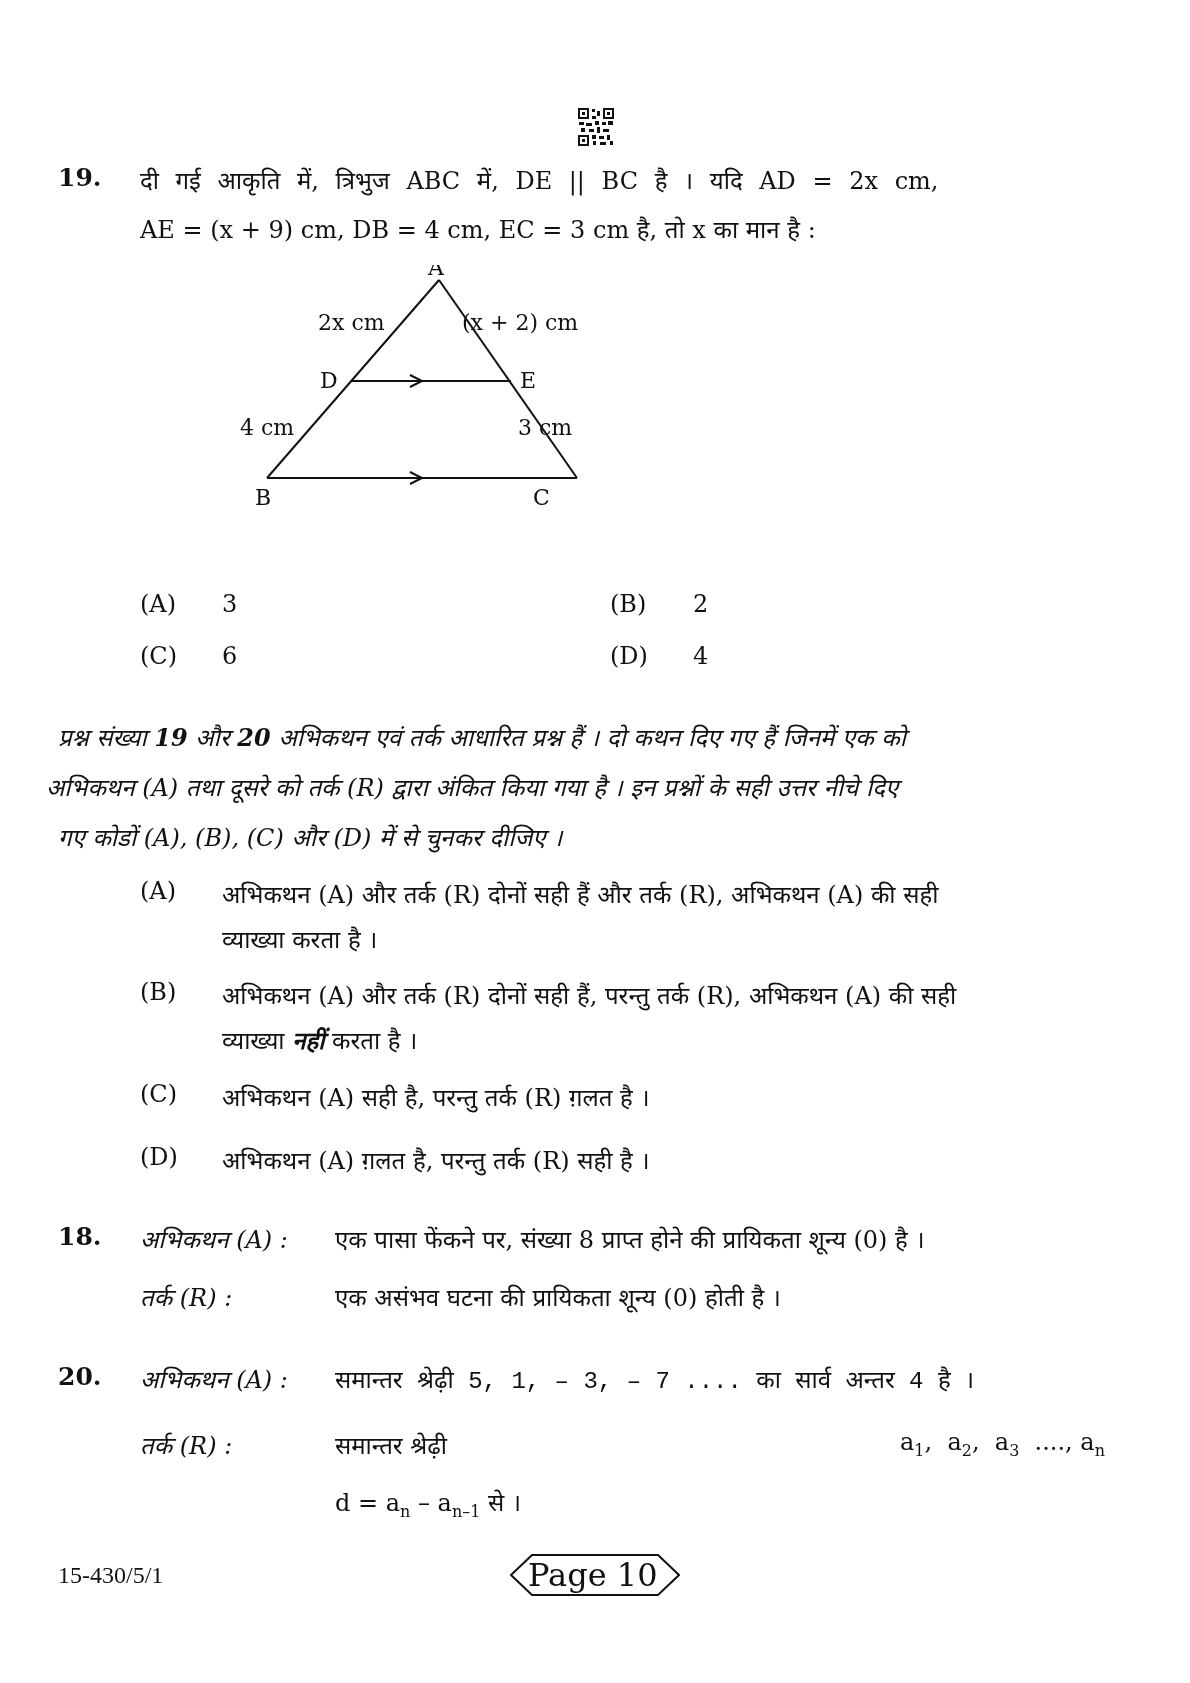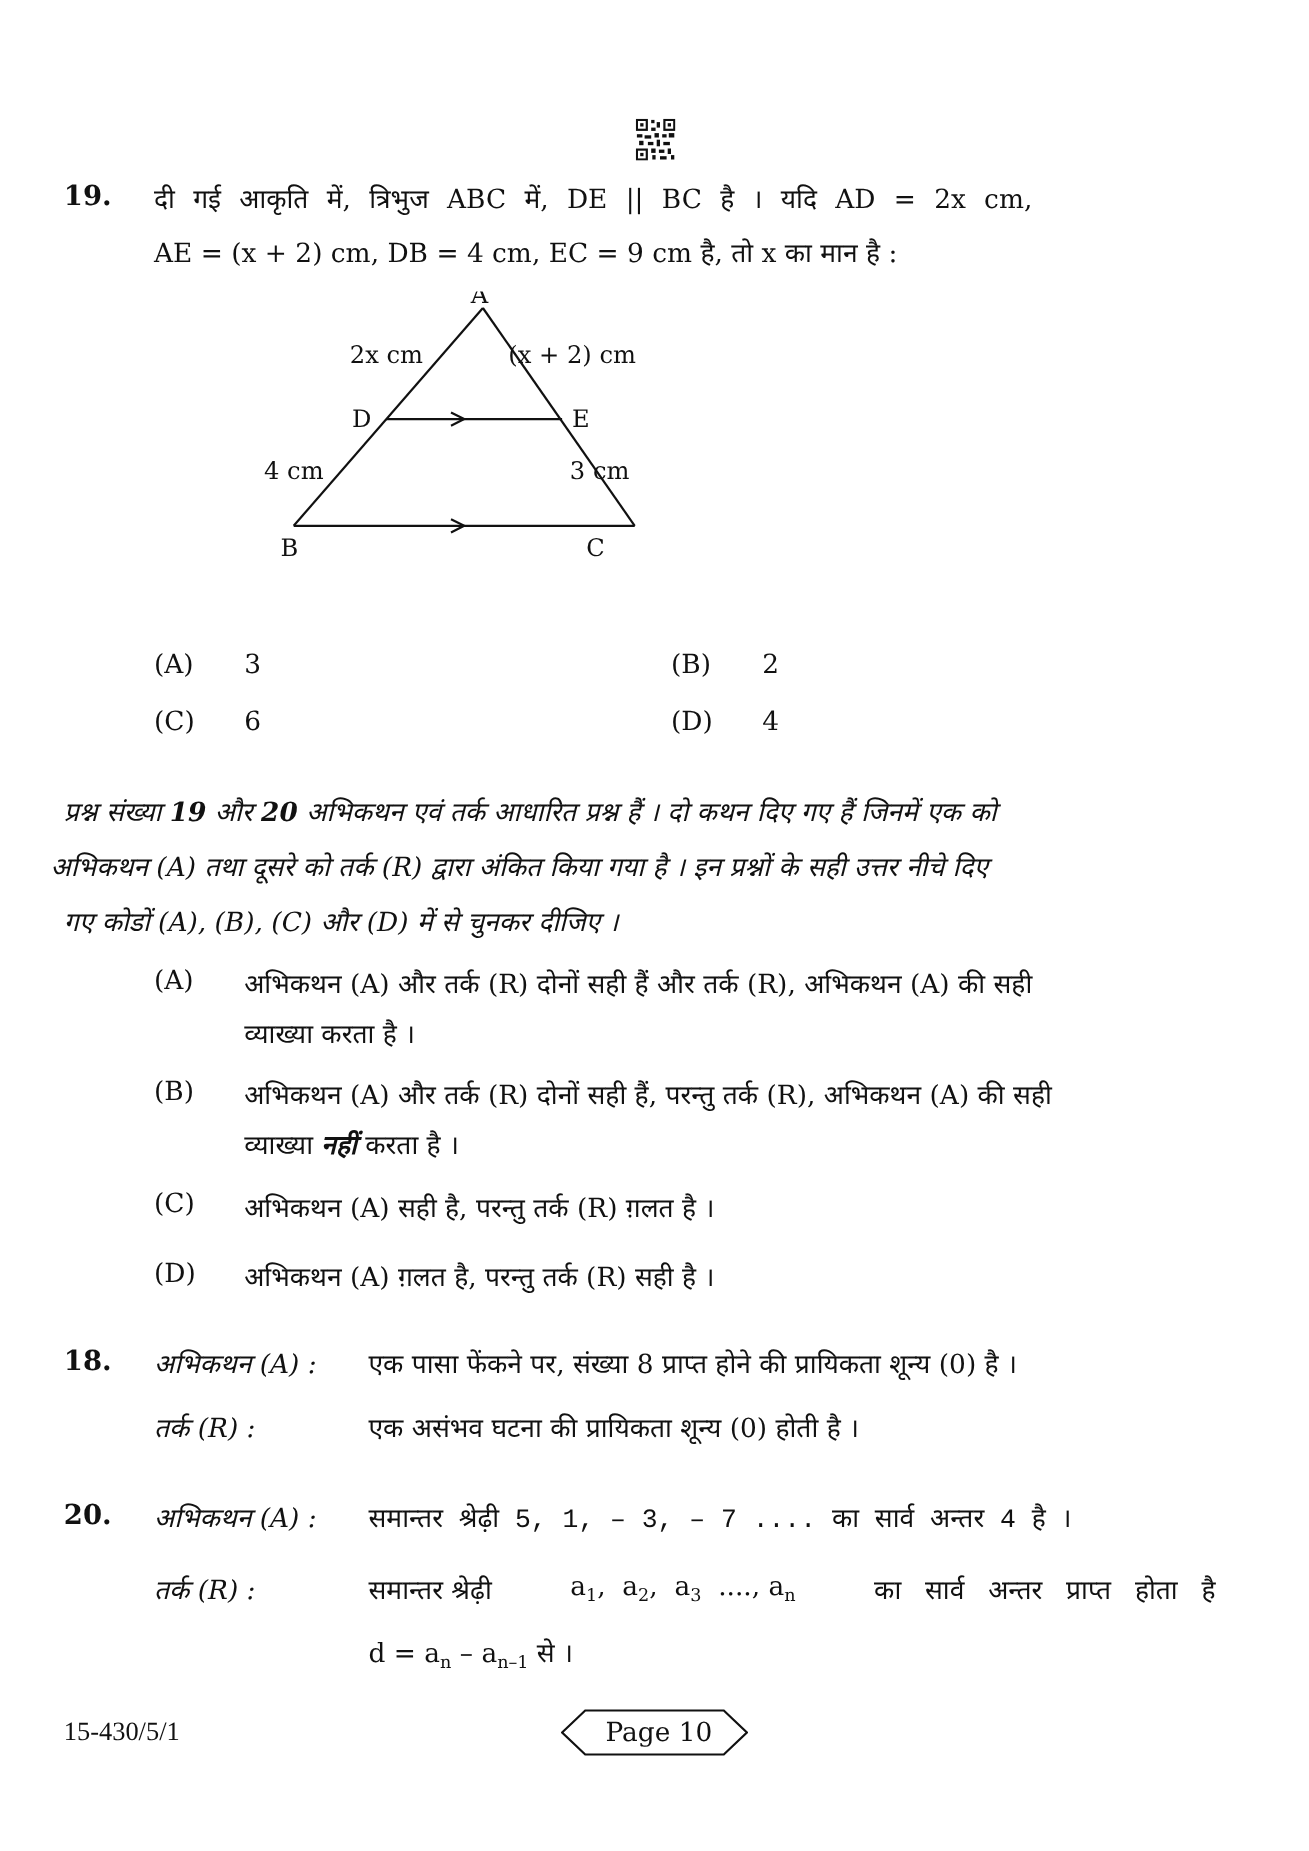--- a/index.html
+++ b/index.html
@@ -12,21 +12,21 @@
   .qr { left: 578px; top: 108px; width: 36px; height: 38px; }
   .qnum { font-weight: bold; font-size: 25px; }
   .it { font-style: italic; }
   .line { position: absolute; font-size: 24px; white-space: nowrap; }
   .opt-label { position: absolute; font-size: 24px; }
   .opt-val { position: absolute; font-size: 24px; }
   .fig { position: absolute; left: 230px; top: 265px; width: 410px; height: 290px; }
   .fig svg text { font-family: "DejaVu Serif", "Liberation Serif", serif; font-size: 22px; fill: #111; }
   .footer-code { left: 58px; top: 1562px; font-size: 24px; font-family: Liberation Serif, serif; }
   .page-badge { left: 510px; top: 1553px; width: 170px; height: 44px; }
-  .page-badge span { position: absolute; left: 4px; top: 0; width: 170px; line-height: 44px; text-align: center; font-size: 24px; }
+  .page-badge span { position: absolute; left: 18px; top: 0; width: 170px; line-height: 44px; font-size: 32px; }
   sub { font-size: 16px; }
   .bold { font-weight: bold; }
 </style>
 </head>
 <body>
 
 <div class="abs qr">
   <svg width="36" height="38" viewBox="0 0 36 38">
     <rect x="0" y="0" width="11" height="11" fill="#111"></rect>
       <rect x="2" y="2" width="7" height="7" fill="#fff"></rect>
@@ -53,21 +53,21 @@
       <rect x="21" y="28" width="5" height="3" fill="#111"></rect>
       <rect x="29" y="27" width="3" height="5" fill="#111"></rect>
     <rect x="15" y="33" width="3" height="4" fill="#111"></rect>
       <rect x="22" y="34" width="6" height="3" fill="#111"></rect>
       <rect x="32" y="33" width="3" height="4" fill="#111"></rect>
   </svg>
 </div>
 
 <div class="abs qnum" style="left:58px; top:163px;">19.</div>
 <div class="line" style="left:140px; top:163px; word-spacing:9px;">दी गई आकृति में, त्रिभुज ABC में, DE || BC है । यदि AD = 2x cm,</div>
-<div class="line" style="left:140px; top:212px;">AE = (x + 2) cm, DB = 4 cm, EC = 9 cm है, तो x का मान है :</div>
+<div class="line" style="left:140px; top:212px;">AE = (x + 9) cm, DB = 4 cm, EC = 3 cm है, तो x का मान है :</div>
 
 <div class="fig">
   <svg width="410" height="290" viewBox="0 0 410 290">
 
     <line x1="209" y1="15" x2="37" y2="213" stroke="#111" stroke-width="2"></line>
     <line x1="209" y1="15" x2="347" y2="213" stroke="#111" stroke-width="2"></line>
     <line x1="37" y1="213" x2="347" y2="213" stroke="#111" stroke-width="2"></line>
 
     <line x1="121" y1="116" x2="281" y2="116" stroke="#111" stroke-width="2"></line>
 
@@ -127,21 +127,20 @@
 <div class="line" style="left:335px; top:1362px;font-family:Liberation Mono, monospace;">समान्तर श्रेढ़ी  5, 1, – 3, – 7 .... का सार्व अन्तर 4 है ।</div>
 <div class="line it" style="left:140px; top:1428px;">तर्क (R) :</div>
 <div class="line" style="left:335px; top:1428px; width:770px; display:flex; justify-content:space-between;">
   <span>समान्तर श्रेढ़ी</span>
   <span>
     <span>a</span><sub>1</sub>,&nbsp;
     <span>a</span><sub>2</sub>,&nbsp;
     <span>a</span><sub>3</sub>&nbsp;
     <span>...., a</span><sub>n</sub>
   </span>
-  <span style="word-spacing:14px;">का सार्व अन्तर प्राप्त होता है</span>
 </div>
 <div class="line" style="left:335px; top:1485px;">
   <span>d = a</span><sub>n</sub><span> – a</span><sub>n–1</sub><span> से ।</span>
 </div>
 
 <div class="abs footer-code">15-430/5/1</div>
 <div class="abs page-badge">
   <svg width="170" height="44" viewBox="0 0 170 44" style="position:absolute; left:0; top:0;">
     <polygon points="1,22 22,2 148,2 169,22 148,42 22,42" fill="#fff" stroke="#111" stroke-width="2"></polygon>
   </svg>

